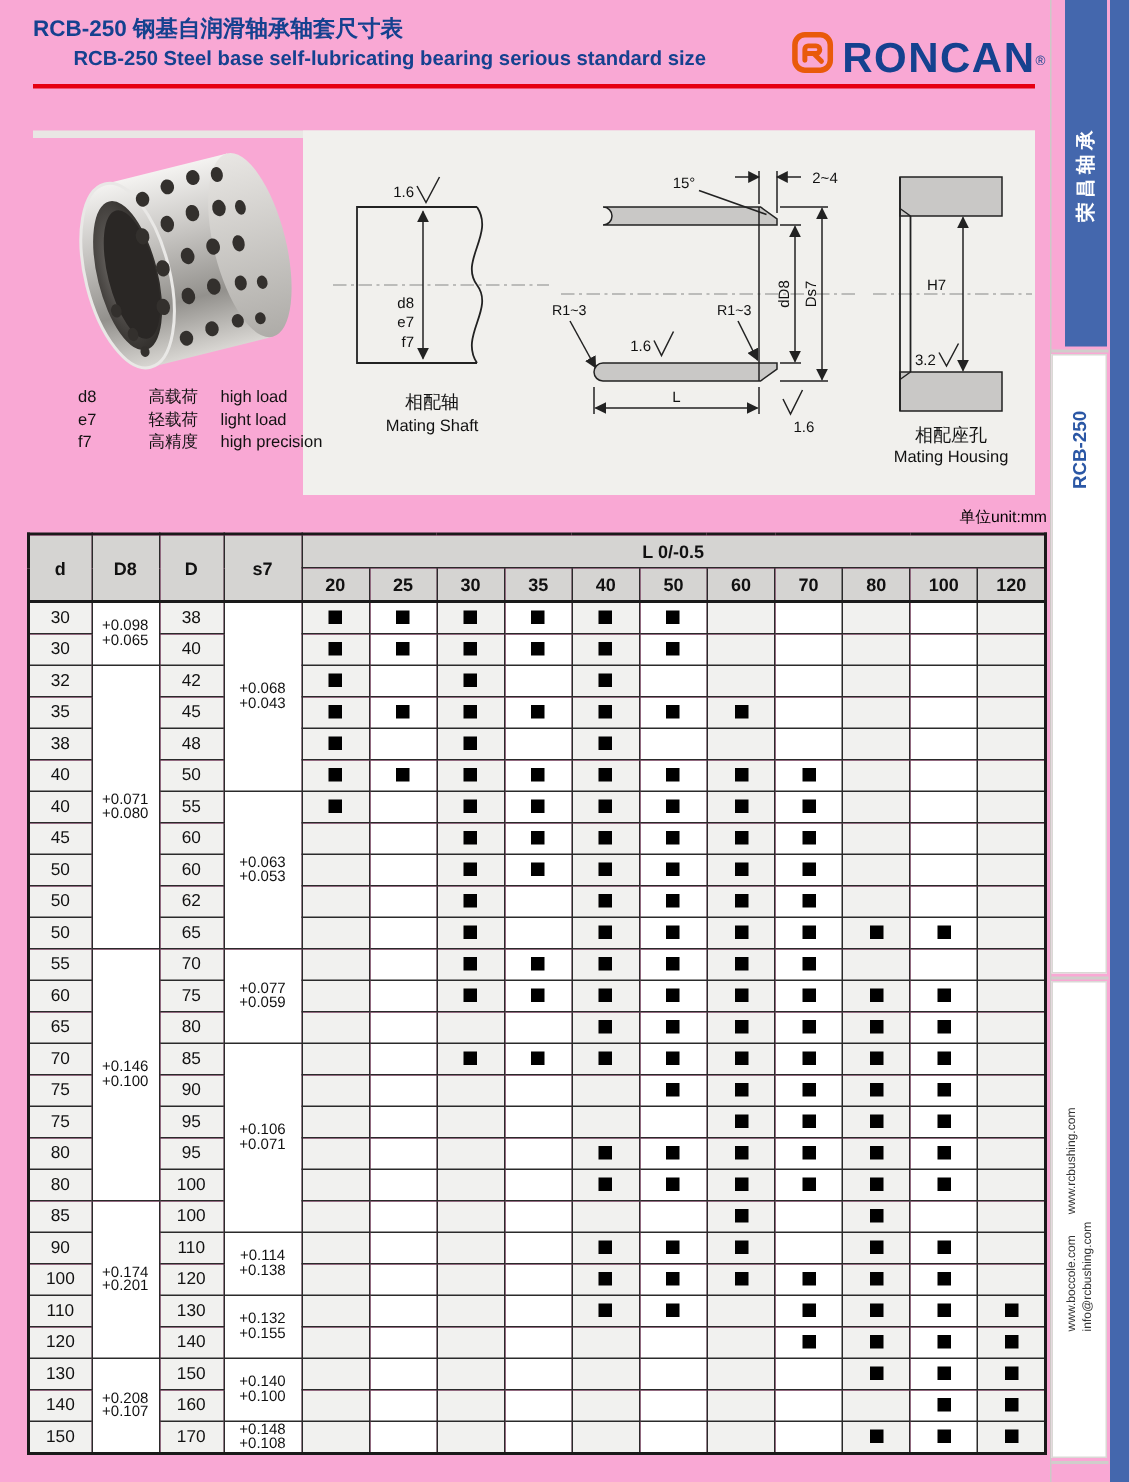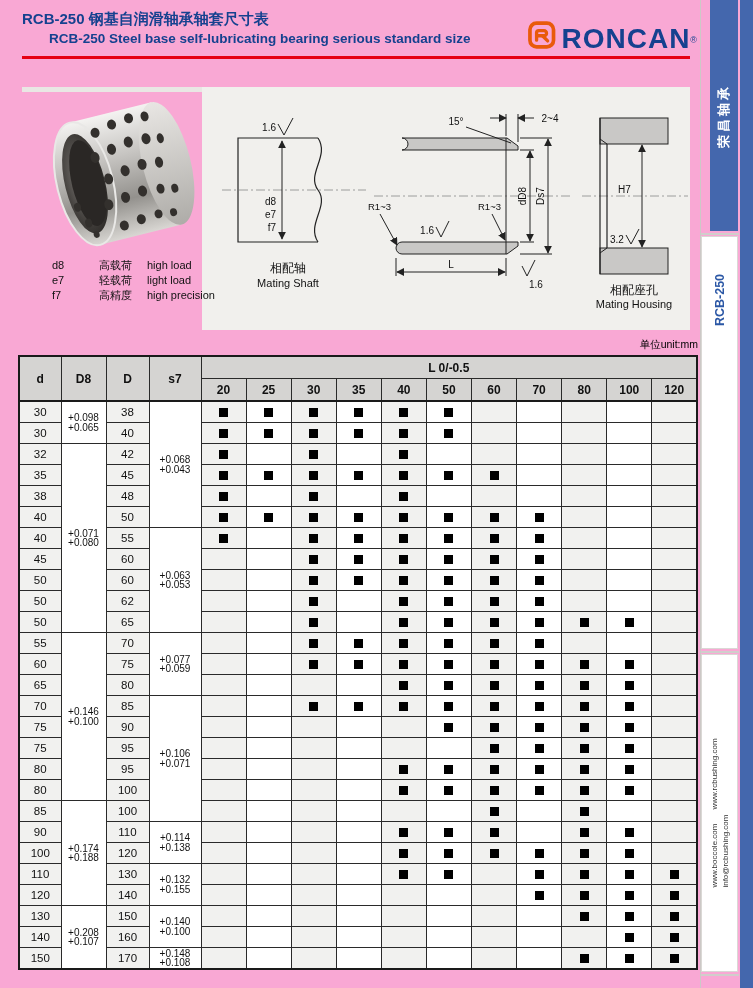--- a/index.html
+++ b/index.html
@@ -571,21 +571,21 @@
             <td class="shade"><span class="sq"></span></td>
             <td class=""><span class="sq"></span></td>
             <td class="shade"><span class="sq"></span></td>
             <td class=""><span class="sq"></span></td>
             <td class="shade"></td>
           </tr>
           <tr>
             <td class="shade">85</td>
             <td rowspan="5" class="tol">
               <div>+0.174</div>
-              <div>+0.188</div>
+              <div>+0.201</div>
             </td>
             <td class="shade">100</td>
             <td class="shade"></td>
             <td class=""></td>
             <td class="shade"></td>
             <td class=""></td>
             <td class="shade"></td>
             <td class=""></td>
             <td class="shade"><span class="sq"></span></td>
             <td class=""></td>

